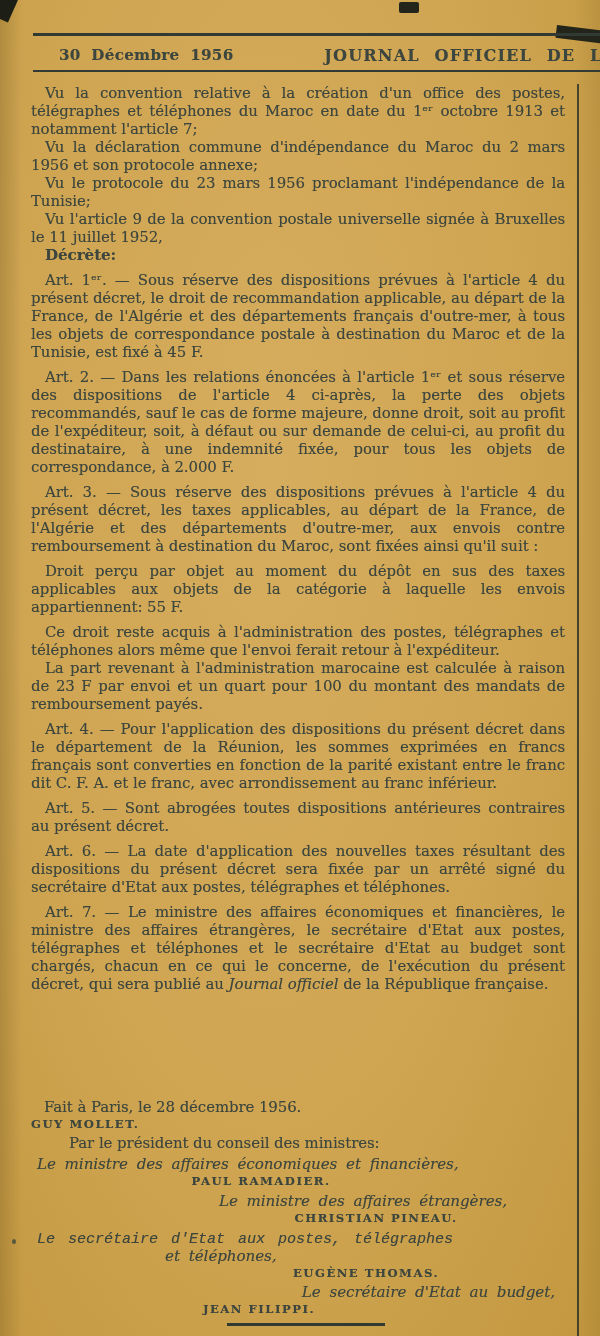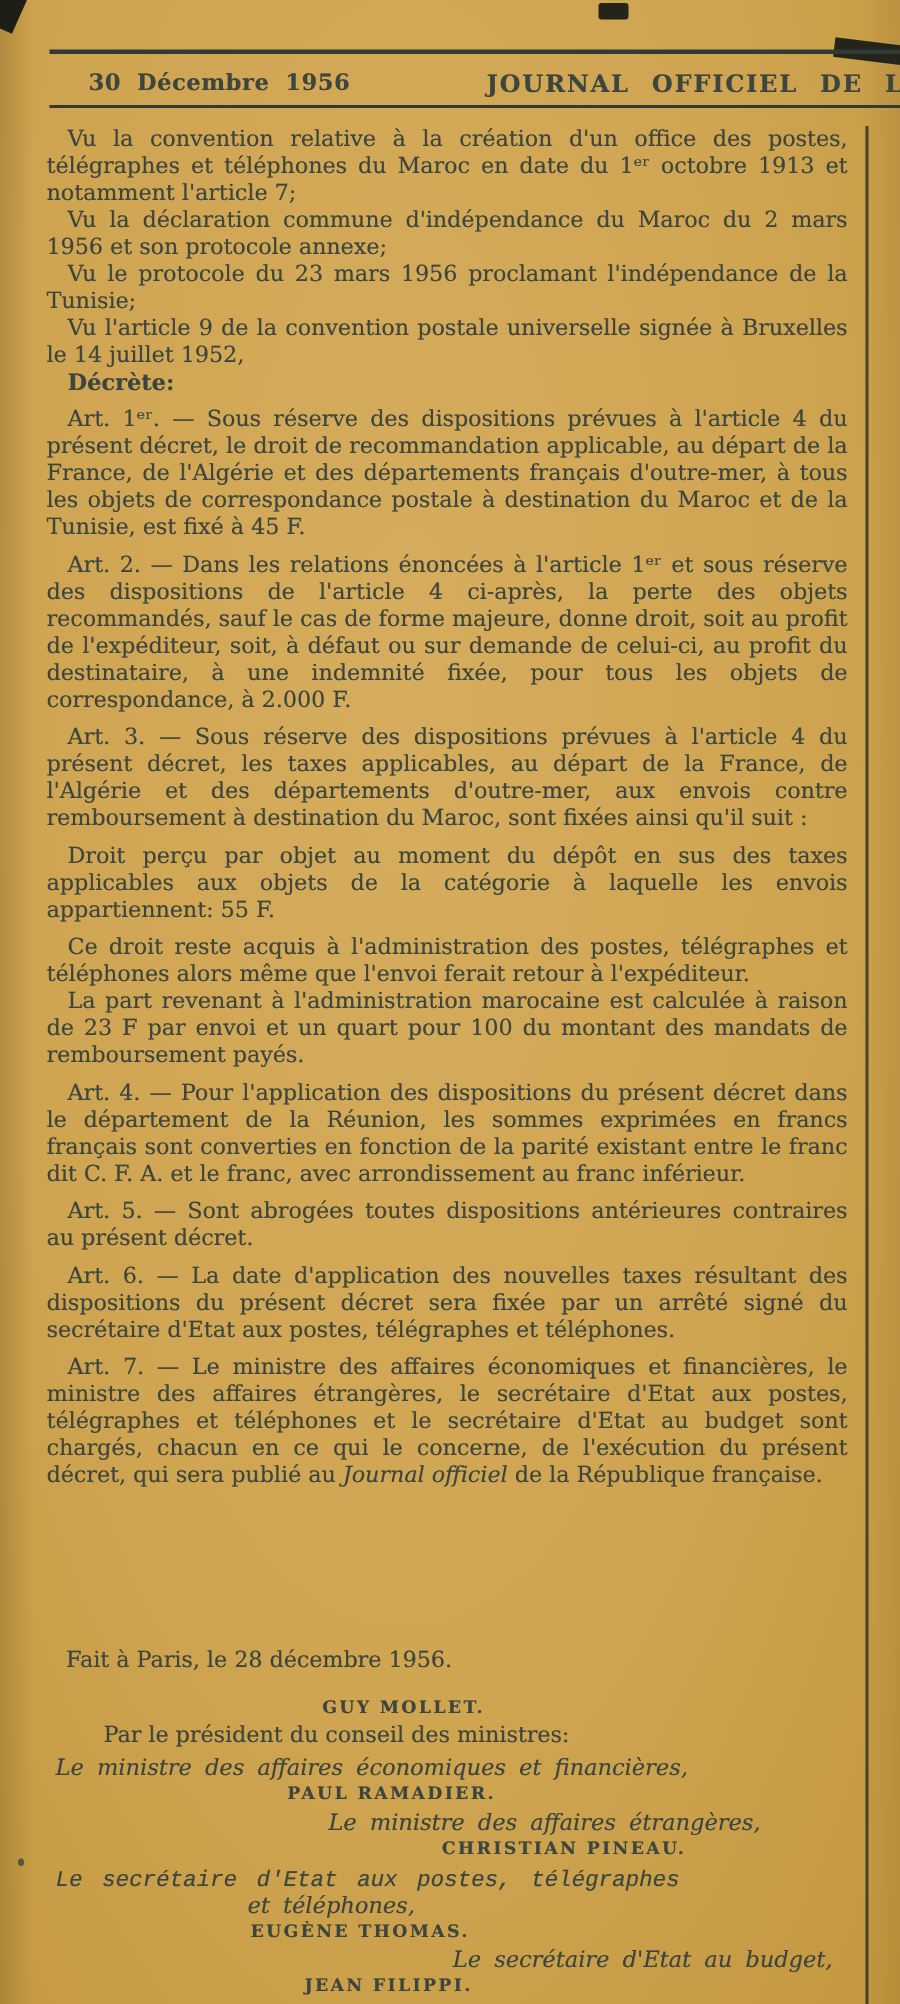--- a/index.html
+++ b/index.html
@@ -41,23 +41,23 @@
     font-size:14.8px;line-height:18px;
   }
   .column p{margin:0;text-indent:14px;text-align:justify;}
   p.gap{margin-top:7px;}
   .decree{margin:10px 0 9px 118px;text-indent:0;text-align:left;font-size:15px;font-weight:bold;}
   .it{font-style:italic;margin-top:39px;}
 
   
   .closing{position:absolute;left:31px;top:1091px;width:534px;font-size:14.8px;line-height:17px;}
   .dateline{margin:0;text-indent:13px;text-align:left;}
-  .sig-name{font-weight:700;font-size:11.5px;letter-spacing:1.6px;line-height:13px;margin:2px 0 0 0;}
+  .sig-name{font-weight:700;font-size:11.5px;letter-spacing:1.6px;line-height:13px;margin:2px 0 0 0;text-align:center;}
   .sig-role{font-style:italic;font-size:15px;line-height:17px;margin:0;word-spacing:4px;}
-  .mollet{text-align:center;padding-right:58px;margin-top:17px;}
+  .mollet{text-align:left;padding-right:58px;margin-top:3px;}
   .intro{margin:3px 0 0 0;padding-left:38px;text-align:left;line-height:17px;}
   .role-eco{margin-top:5px;padding-left:6px;}
   .name-eco{margin-left:60px;width:340px;text-align:center;}
   .role-foreign{margin-top:5px;text-align:right;padding-right:58px;}
   .name-foreign{margin-left:245px;width:200px;text-align:center;}
   .role-posts1{margin-top:6px;padding-left:6px;font-family:Liberation Mono, monospace;}
   .role-posts2{margin:0;padding-left:134px;}
   .name-posts{margin-left:136px;}
   .role-budget{margin-top:4px;text-align:right;padding-right:10px;}
   .name-budget{text-align:center;padding-right:78px;}
@@ -85,21 +85,21 @@
     <span class="mast-title txt">JOURNAL OFFICIEL DE LA</span>
   </div>
   <div class="rule-mid"></div>
 
   <div class="col-divider"></div>
 
   <div class="column txt">
     <p>Vu la convention relative à la création d'un office des postes, télégraphes et téléphones du Maroc en date du 1ᵉʳ octobre 1913 et notamment l'article 7;</p>
     <p>Vu la déclaration commune d'indépendance du Maroc du 2 mars 1956 et son protocole annexe;</p>
     <p>Vu le protocole du 23 mars 1956 proclamant l'indépendance de la Tunisie;</p>
-    <p>Vu l'article 9 de la convention postale universelle signée à Bruxelles le 14 juillet 1952,</p>
+    <p>Vu l'article 9 de la convention postale universelle signée à Bruxelles le 11 juillet 1952,</p>
 
     <p class="decree">Décrète:</p>
 
     <p class="gap">Art. 1ᵉʳ. — Sous réserve des dispositions prévues à l'article 4 du présent décret, le droit de recommandation applicable, au départ de la France, de l'Algérie et des départements français d'outre-mer, à tous les objets de correspondance postale à destination du Maroc et de la Tunisie, est fixé à 45 F.</p>
     <p class="gap">Art. 2. — Dans les relations énoncées à l'article 1ᵉʳ et sous réserve des dispositions de l'article 4 ci-après, la perte des objets recommandés, sauf le cas de forme majeure, donne droit, soit au profit de l'expéditeur, soit, à défaut ou sur demande de celui-ci, au profit du destinataire, à une indemnité fixée, pour tous les objets de correspondance, à 2.000 F.</p>
     <p class="gap">Art. 3. — Sous réserve des dispositions prévues à l'article 4 du présent décret, les taxes applicables, au départ de la France, de l'Algérie et des départements d'outre-mer, aux envois contre remboursement à destination du Maroc, sont fixées ainsi qu'il suit :</p>
     <p class="gap">Droit perçu par objet au moment du dépôt en sus des taxes applicables aux objets de la catégorie à laquelle les envois appartiennent: 55 F.</p>
     <p class="gap">Ce droit reste acquis à l'administration des postes, télégraphes et téléphones alors même que l'envoi ferait retour à l'expéditeur.</p>
     <p>La part revenant à l'administration marocaine est calculée à raison de 23 F par envoi et un quart pour 100 du montant des mandats de remboursement payés.</p>
     <p class="gap">Art. 4. — Pour l'application des dispositions du présent décret dans le département de la Réunion, les sommes exprimées en francs français sont converties en fonction de la parité existant entre le franc dit C. F. A. et le franc, avec arrondissement au franc inférieur.</p>

